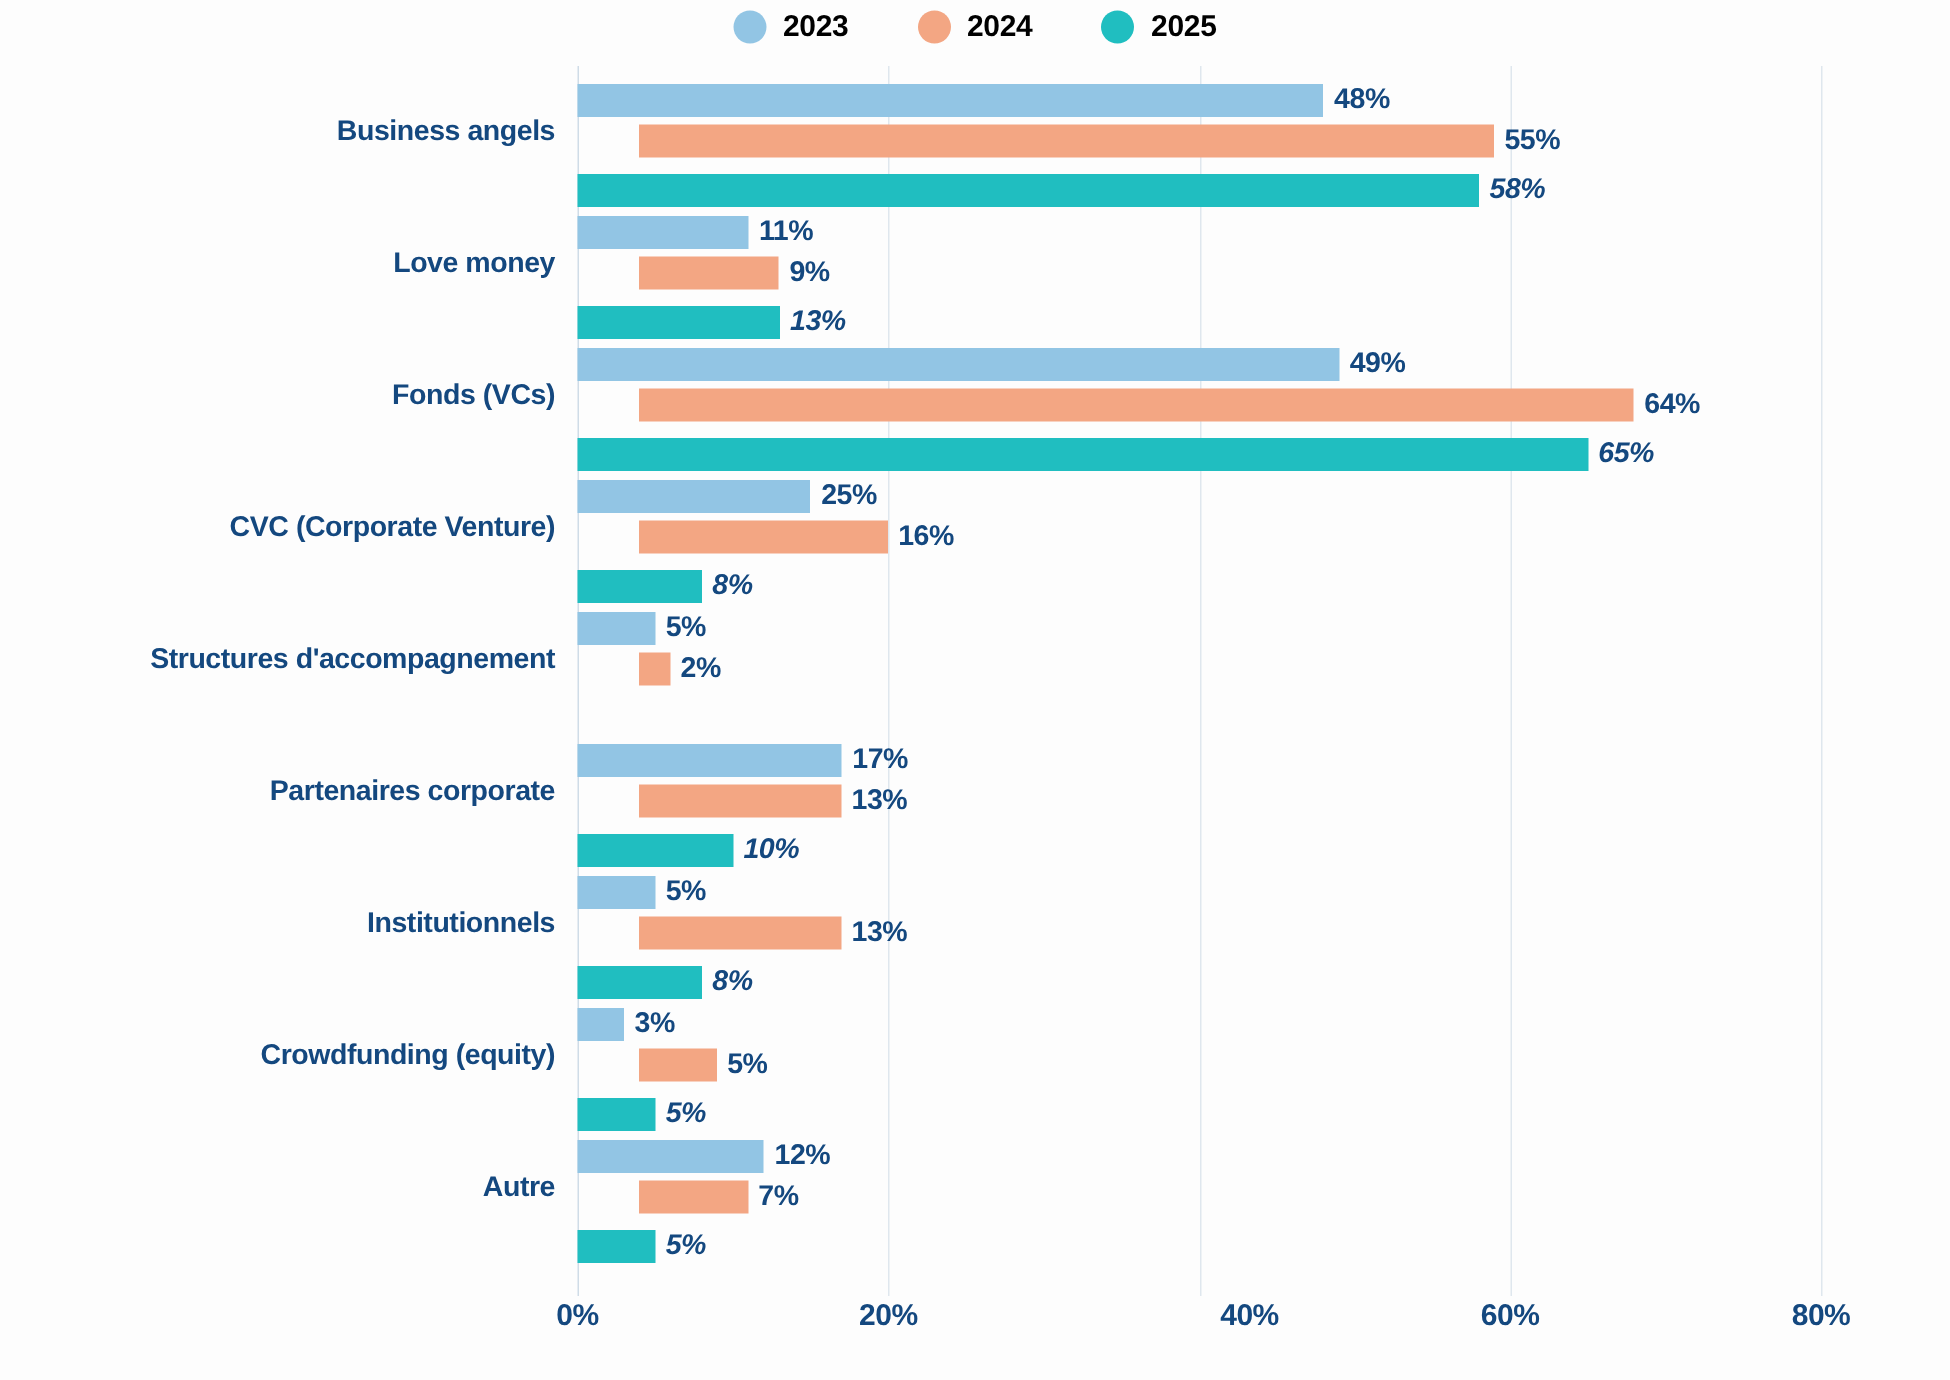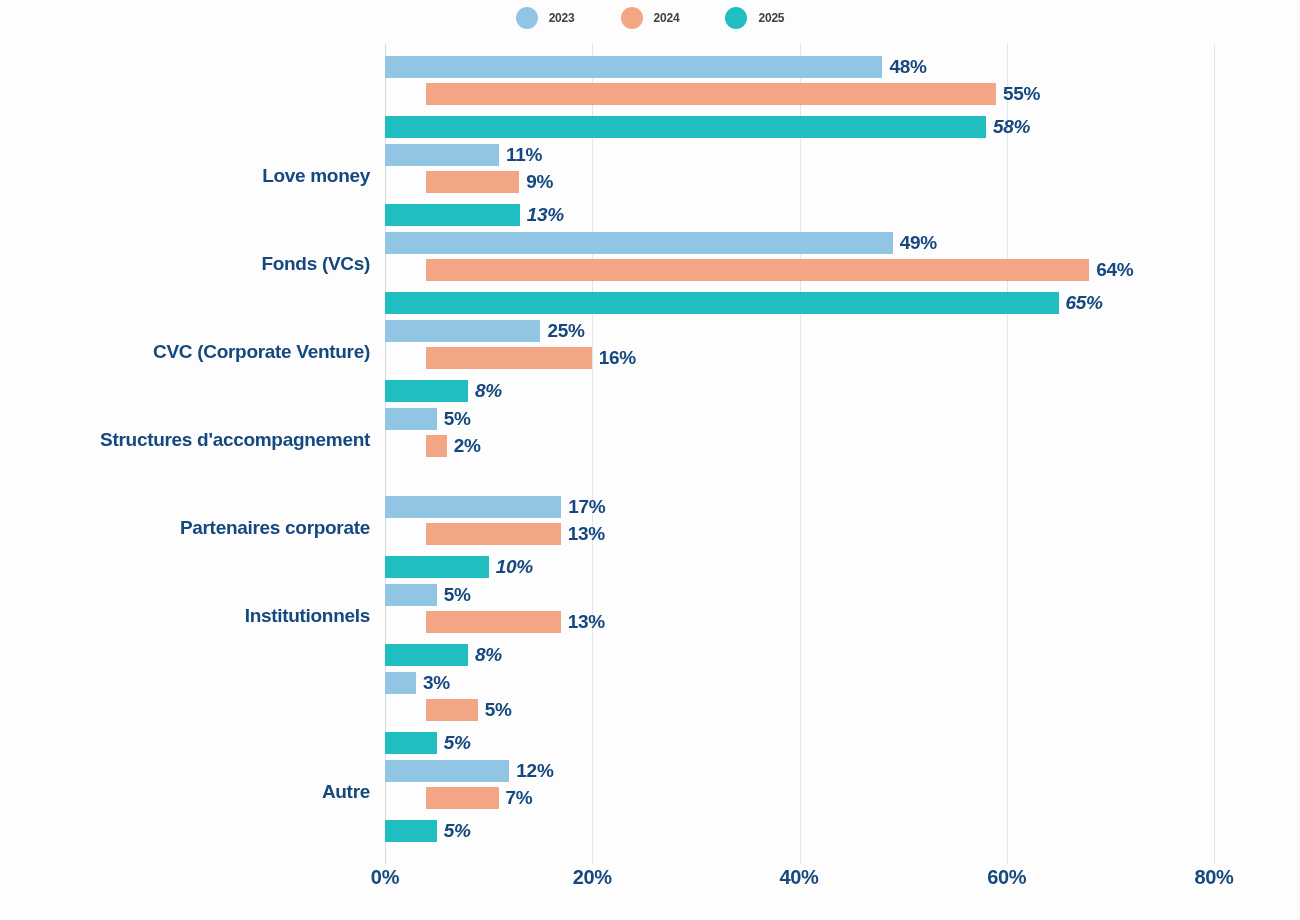--- a/index.html
+++ b/index.html
@@ -32,23 +32,23 @@
     align-items: center;
     gap: 11px;
   }
   .legend-swatch {
     width: 22px;
     height: 22px;
     border-radius: 50%;
     display: block;
   }
   .legend-label {
-    font-size: 12px;
+    font-size: 20px;
     font-weight: bold;
-    color: #404040;
+    color: #000000;
     letter-spacing: -0.2px;
     white-space: nowrap;
   }
 
   
   #plot {
     position: absolute;
     left: 0;
     top: 44px;
     width: 1300px;
@@ -167,20 +167,21 @@
 <div id="plot">
   <div id="gridlines">
       <div class="gridline axis-zero" style="left: 385px;"></div>
       <div class="gridline" style="left: 592.25px;"></div>
       <div class="gridline" style="left: 799.5px;"></div>
       <div class="gridline" style="left: 1006.75px;"></div>
       <div class="gridline" style="left: 1214px;"></div>
     </div>
   <div id="groups">
       <div class="group">
+        <div class="group-label">Business angels</div>
         <div class="bars">
           <div class="bar-row r0">
             <div class="bar" style="width: 497.4px; background: rgb(146, 197, 228);"></div>
             <span class="bar-value">48%</span>
           </div>
           <div class="bar-row r1">
             <div class="bar" style="width: 569.938px; background: rgb(243, 166, 131);"></div>
             <span class="bar-value">55%</span>
           </div>
           <div class="bar-row r2">
@@ -281,20 +282,21 @@
             <div class="bar" style="width: 134.713px; background: rgb(243, 166, 131);"></div>
             <span class="bar-value">13%</span>
           </div>
           <div class="bar-row r2">
             <div class="bar" style="width: 82.9px; background: rgb(32, 190, 192);"></div>
             <span class="bar-value">8%</span>
           </div>
         </div>
       </div>
       <div class="group">
+        <div class="group-label">Crowdfunding (equity)</div>
         <div class="bars">
           <div class="bar-row r0">
             <div class="bar" style="width: 31.0875px; background: rgb(146, 197, 228);"></div>
             <span class="bar-value">3%</span>
           </div>
           <div class="bar-row r1">
             <div class="bar" style="width: 51.8125px; background: rgb(243, 166, 131);"></div>
             <span class="bar-value">5%</span>
           </div>
           <div class="bar-row r2">
@@ -319,16 +321,16 @@
             <span class="bar-value">5%</span>
           </div>
         </div>
       </div>
     </div>
 </div>
 
 <div id="xaxis">
     <div class="xtick" style="left: 385px;">0%</div>
     <div class="xtick" style="left: 592.25px;">20%</div>
-    <div class="xtick" style="left: 799px; text-align: center;">40%</div>
+    <div class="xtick" style="left: 833px; text-align: center;">40%</div>
     <div class="xtick" style="left: 1006.75px;">60%</div>
     <div class="xtick" style="left: 1214px;">80%</div>
   </div>
 
 </body></html>

